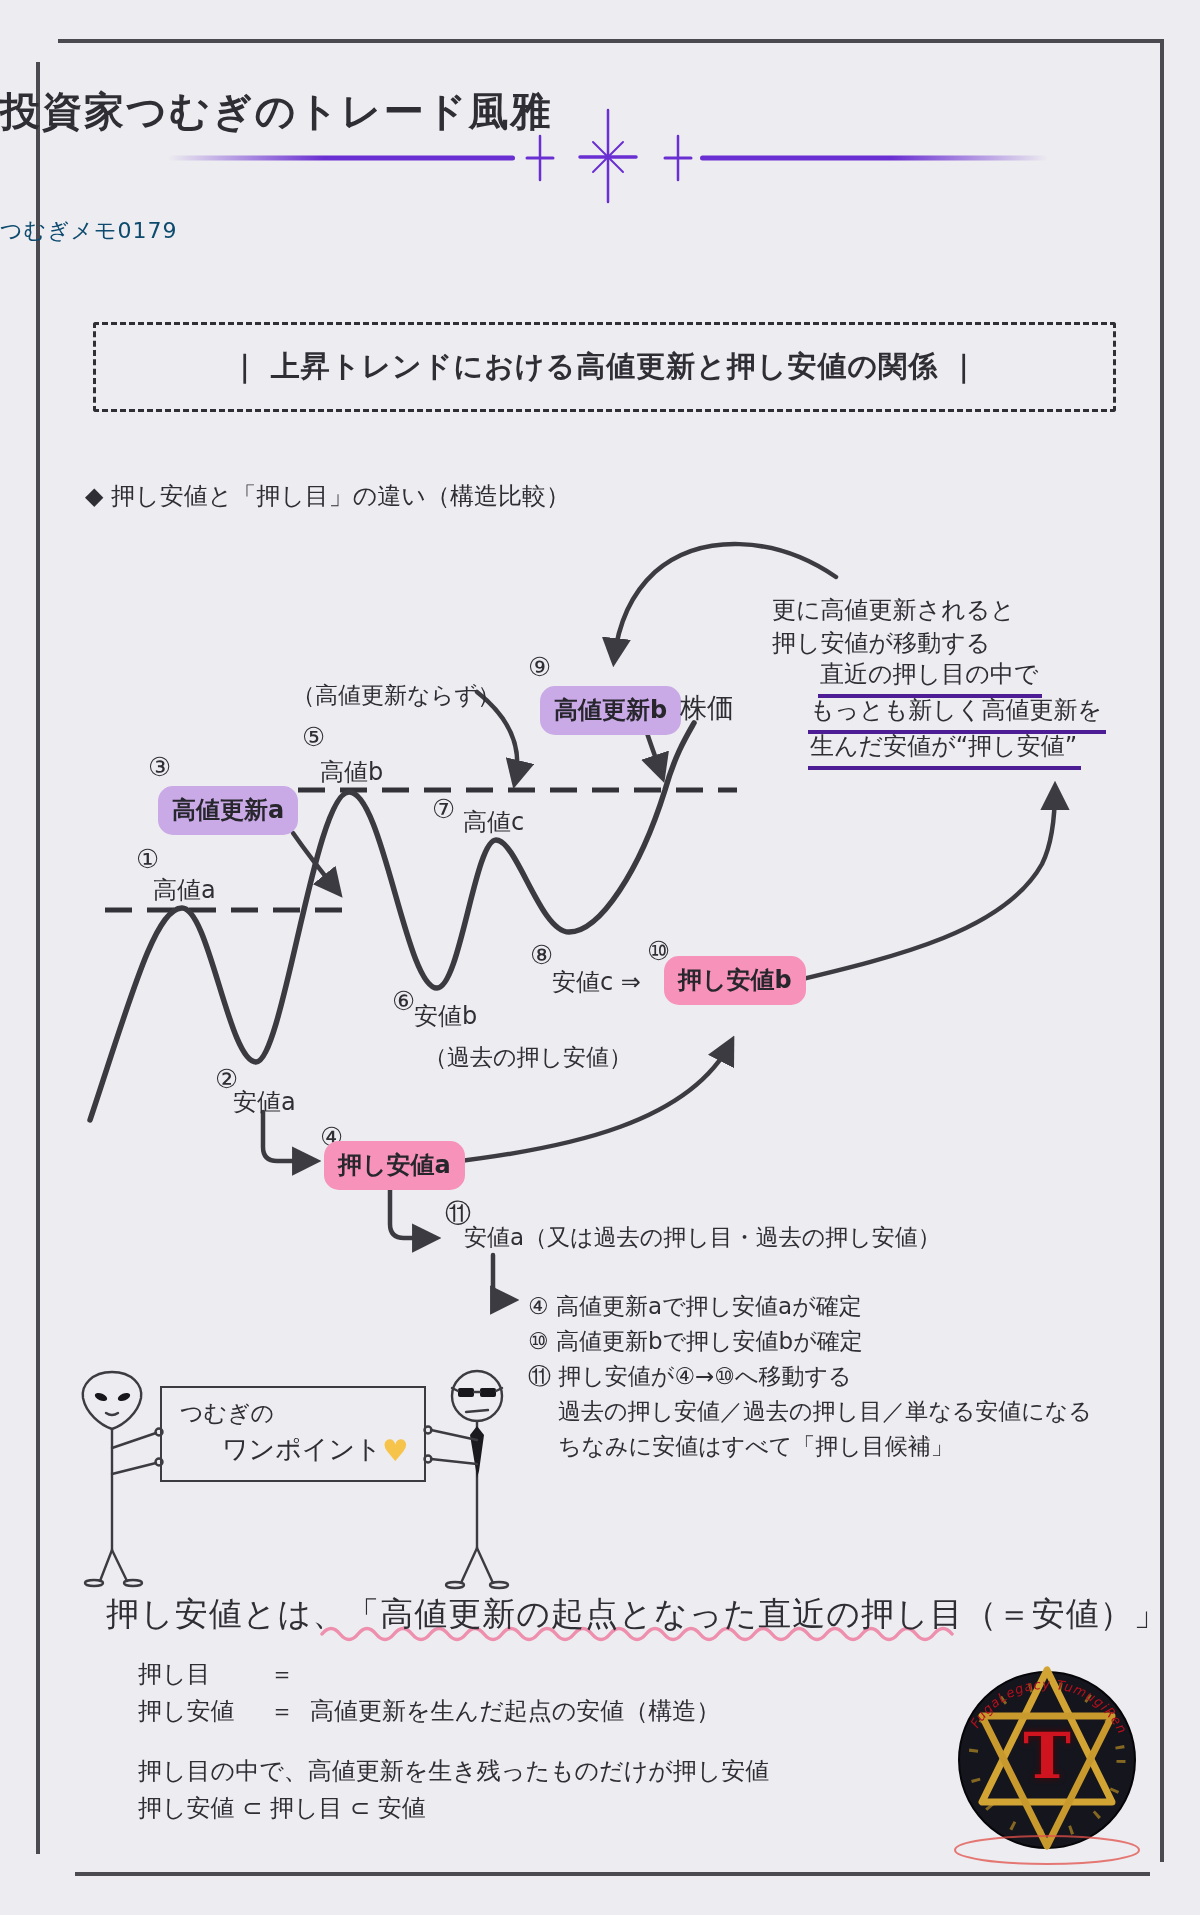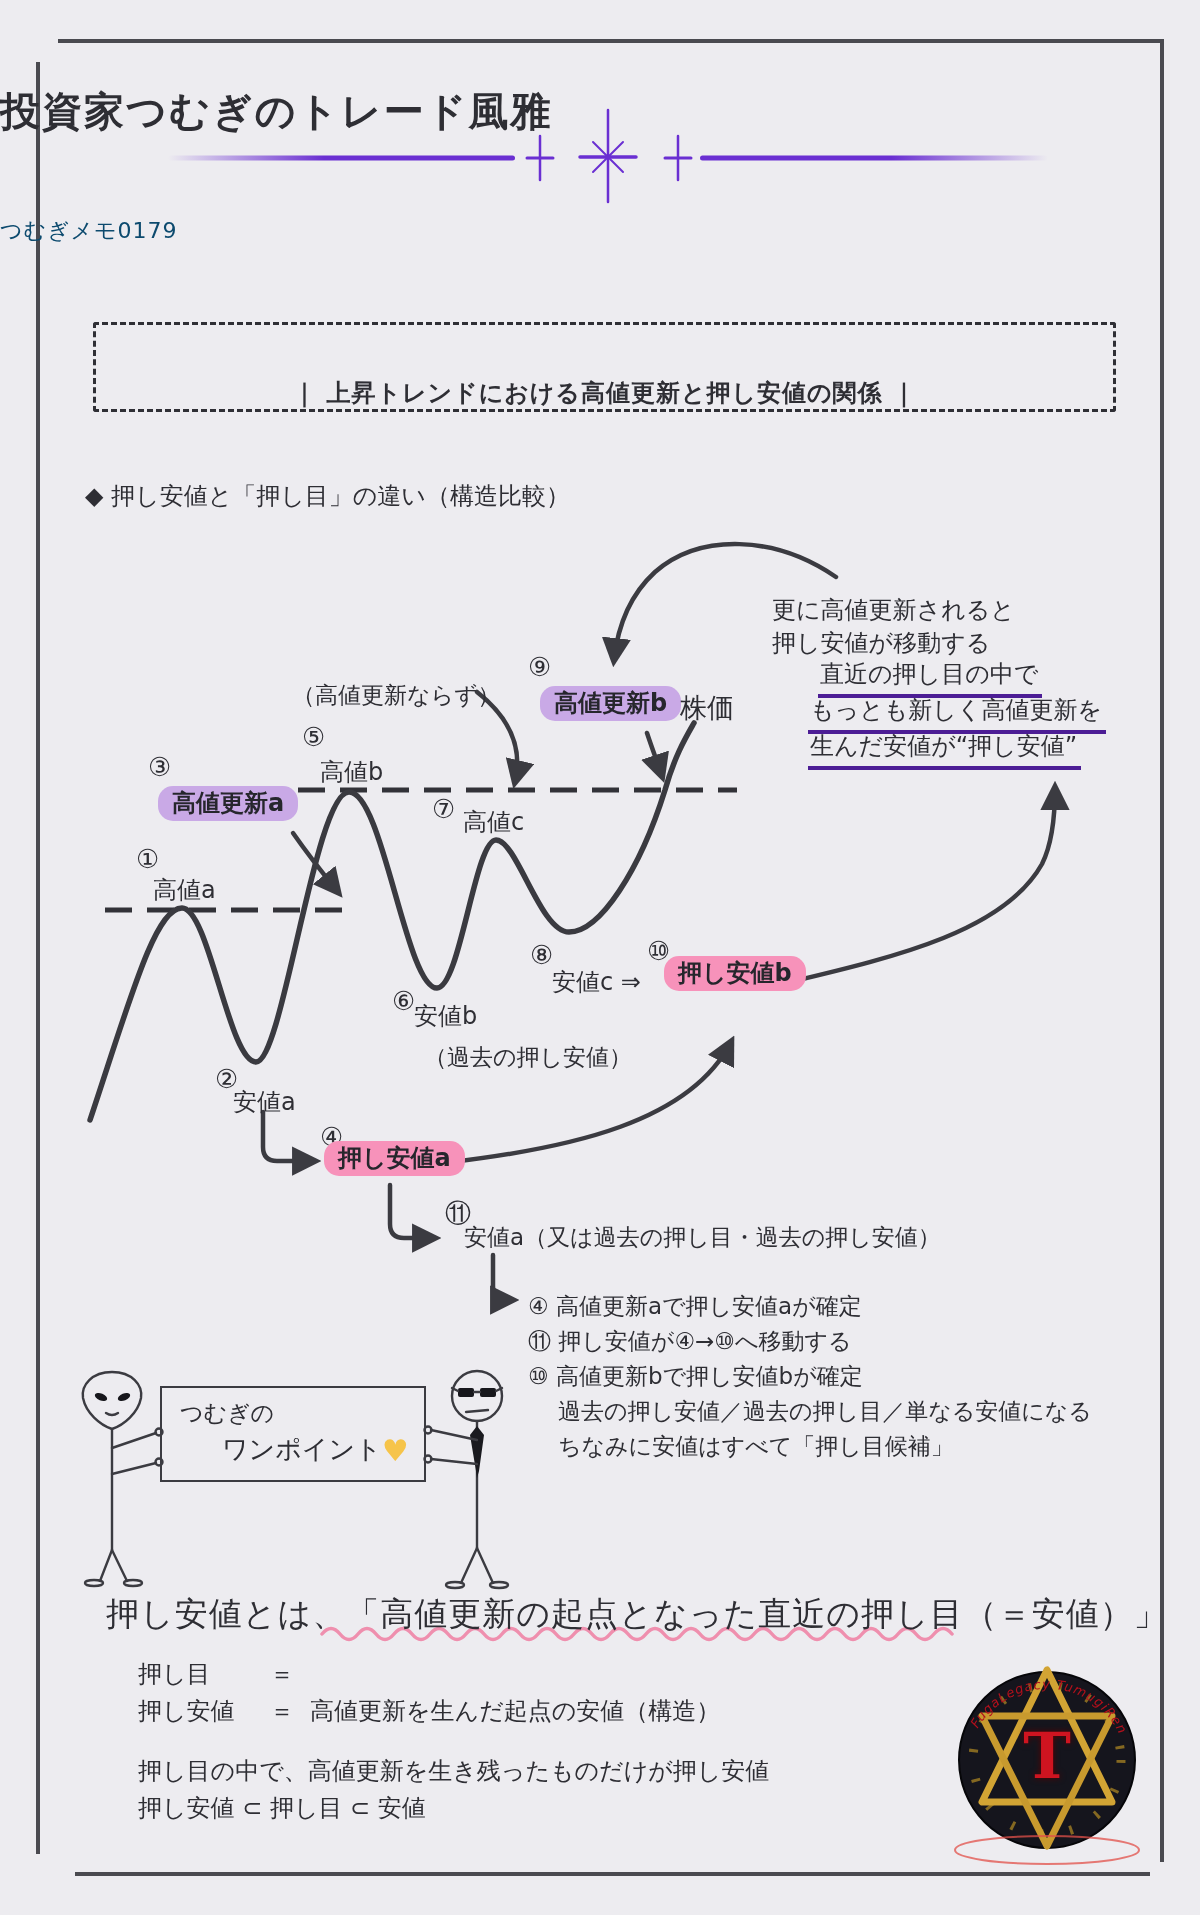--- a/index.html
+++ b/index.html
@@ -7,38 +7,38 @@
     width:1200px;height:1915px;position:relative;overflow:hidden;
     background:#edecf0;color:#2e2e34;
     font-family:"DejaVu Sans","Liberation Sans",sans-serif;
   }
   .abs{position:absolute}
   .ctr{left:0;right:0;}
   .frame{position:absolute;background:#4a4a50}
   .num{position:absolute;font-size:26px;color:#2e2e34}
   .lbl{position:absolute;font-size:24px;font-weight:500;white-space:nowrap}
   .sm{position:absolute;font-size:23px;white-space:nowrap}
-  .badge{position:absolute;border-radius:15px;padding:3px 14px;font-size:24px;
+  .badge{position:absolute;border-radius:15px;padding:10px 14px;font-size:24px;
          font-weight:bold;color:#26262c;white-space:nowrap;line-height:1.2}
   .purple{background:#c9a9e6}
   .pink{background:#f792ba}
   .note-line{position:absolute;font-size:24px;white-space:nowrap}
   .ul{display:inline-block;border-bottom:4px solid #4c1d95;padding:0 4px 4px 2px}
   .steps{position:absolute;left:528px;top:1289px;font-size:23px;line-height:35px;white-space:nowrap}
   .steps div[data-indent="1"]{padding-left:30px}
   .defrow{position:absolute;left:138px;font-size:24px;white-space:nowrap;display:flex}
   .defrow .term{width:132px}
   .defrow .eq{width:40px}
   .signbox{position:absolute;left:160px;top:1386px;width:262px;height:92px;
            border:2.5px solid #3b3b41;background:transparent}
   .heart{color:#f6c44a;font-size:30px;vertical-align:-3px}
   svg text{font-family:"DejaVu Sans","Liberation Sans",sans-serif}
   .boxtitle{position:absolute;left:93px;top:322px;width:1017px;height:84px;
             border:3px dashed #2f2f35;border-radius:3px;display:flex;
-            align-items:flex-end;justify-content:center;font-size:24px;font-weight:bold;
+            align-items:center;justify-content:center;font-size:29px;font-weight:bold;
             letter-spacing:1px;white-space:nowrap}
   .logoT{position:absolute;left:1007px;top:1718px;width:80px;text-align:center;
          font-family:"DejaVu Serif","Liberation Serif",serif;font-size:64px;font-weight:bold;
          color:#cf1420;text-shadow:0 0 6px #5a0000}
 </style>
 </head>
 <body>
 
 <div class="frame" style="left:58px;top:39px;width:1102px;height:4px"></div>
 <div class="frame" style="left:36px;top:62px;width:3.5px;height:1792px"></div>
@@ -195,22 +195,22 @@
 <div class="sm" style="left:464px;top:1222px">安値a（又は過去の押し目・過去の押し安値）</div>
 
 <div class="note-line" style="left:772px;top:594px">更に高値更新されると</div>
 <div class="note-line" style="left:772px;top:627px">押し安値が移動する</div>
 <div class="note-line" style="left:818px;top:658px"><span class="ul">直近の押し目の中で</span></div>
 <div class="note-line" style="left:808px;top:694px"><span class="ul">もっとも新しく高値更新を</span></div>
 <div class="note-line" style="left:808px;top:730px"><span class="ul">生んだ安値が“押し安値”</span></div>
 
 <div class="steps">
   <div>④ 高値更新aで押し安値aが確定</div>
+  <div>⑩ 高値更新bで押し安値bが確定</div>
   <div>⑪ 押し安値が④→⑩へ移動する</div>
-  <div>⑩ 高値更新bで押し安値bが確定</div>
   <div data-indent="1">過去の押し安値／過去の押し目／単なる安値になる</div>
   <div data-indent="1">ちなみに安値はすべて「押し目候補」</div>
 </div>
 
 <div class="signbox"></div>
 <div class="abs" style="left:180px;top:1398px;font-size:23px">つむぎの</div>
 <div class="abs" style="left:222px;top:1432px;font-size:26px;white-space:nowrap">
   <span>ワンポイント</span><span class="heart">♥</span>
 </div>
 

